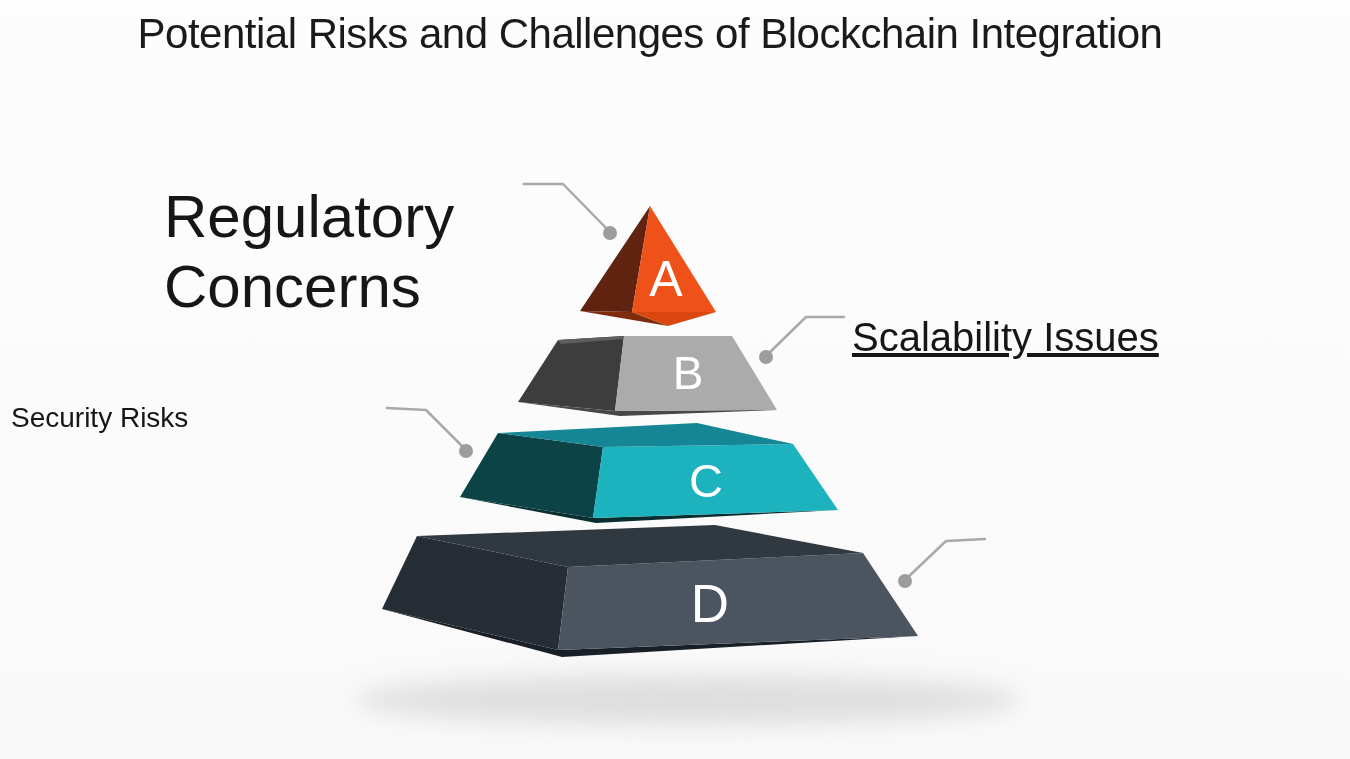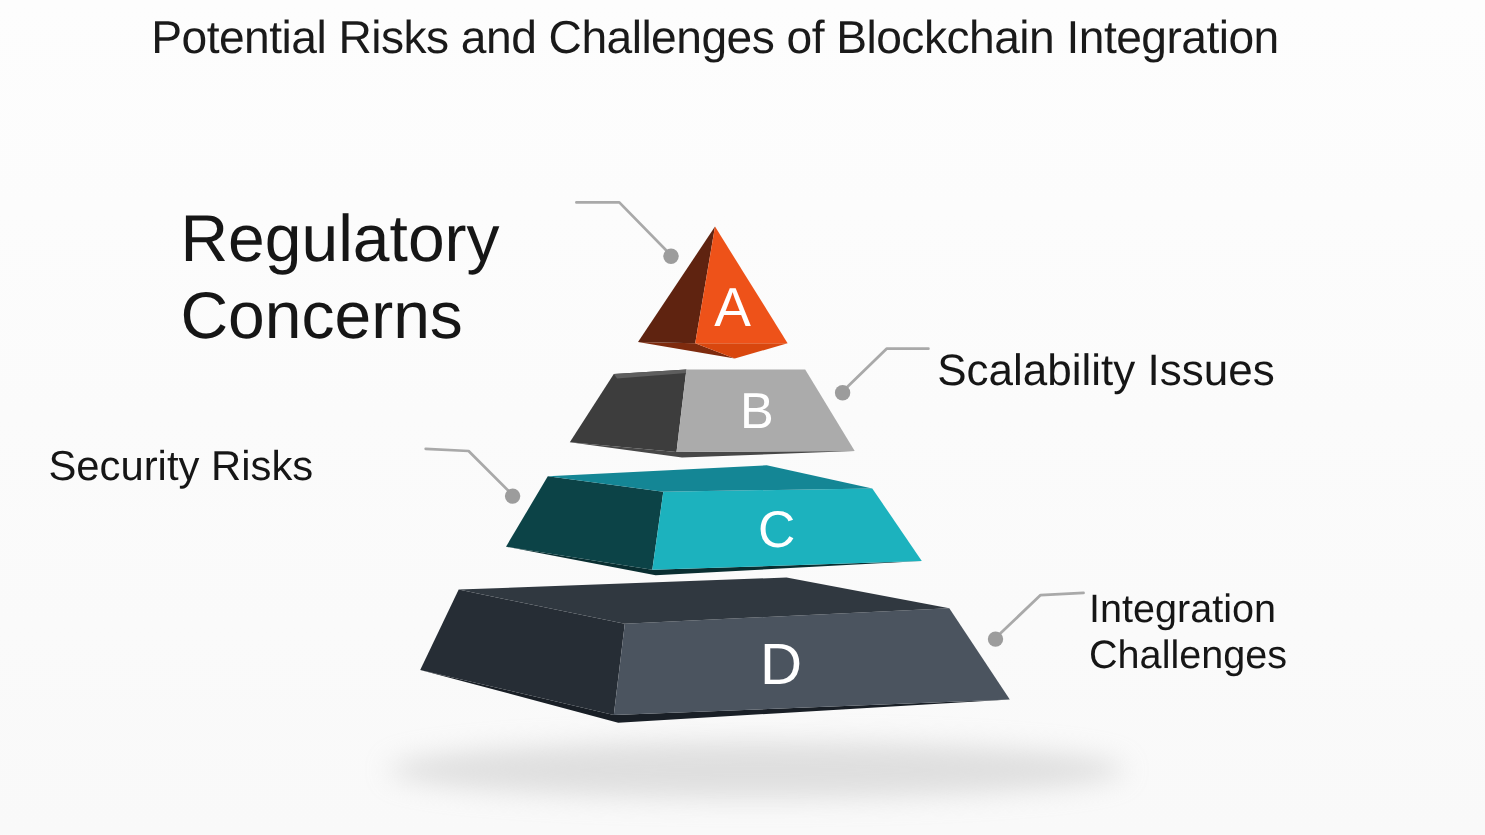--- a/index.html
+++ b/index.html
@@ -13,22 +13,22 @@
   .page-title{
     position:absolute;top:10px;left:650px;transform:translateX(-50%);
     white-space:nowrap;font-size:42px;font-weight:400;letter-spacing:-0.5px;
     color:#1a1a1a;margin:0;text-align:right;
   }
   .diagram-svg{position:absolute;left:0;top:0;}
   .callout{
     position:absolute;color:#161616;font-weight:400;line-height:1.16;
   }
   .callout.regulatory{left:164px;top:182px;width:255px;font-size:60px;}
-  .callout.scalability{left:852px;top:314px;white-space:nowrap;font-size:40px;}
-  .callout.security{left:44px;top:402px;white-space:nowrap;font-size:38px;}
+  .callout.scalability{left:852px;top:314px;white-space:nowrap;font-size:40px;text-decoration:underline;}
+  .callout.security{left:11px;top:402px;white-space:nowrap;font-size:28px;}
   .callout.integration{left:990px;top:532px;width:235px;font-size:36px;}
   svg text{fill:#ffffff;font-family:"Liberation Sans", sans-serif;}
 </style>
 </head>
 <body>
 
 <div class="stage">
 
   <h1 class="page-title">Potential Risks and Challenges of Blockchain Integration</h1>
 
@@ -83,15 +83,14 @@
       <circle cx="610" cy="233" r="7" fill="#9C9C9C"></circle>
       <circle cx="766" cy="357" r="7" fill="#9C9C9C"></circle>
       <circle cx="466" cy="451" r="7" fill="#9C9C9C"></circle>
       <circle cx="905" cy="581" r="7" fill="#9C9C9C"></circle>
     </g>
   </svg>
 
   <div class="callout regulatory">Regulatory Concerns</div>
   <div class="callout scalability">Scalability Issues</div>
   <div class="callout security">Security Risks</div>
-  <div class="callout integration">Integration Challenges</div>
 
 </div>
 
 </body></html>

